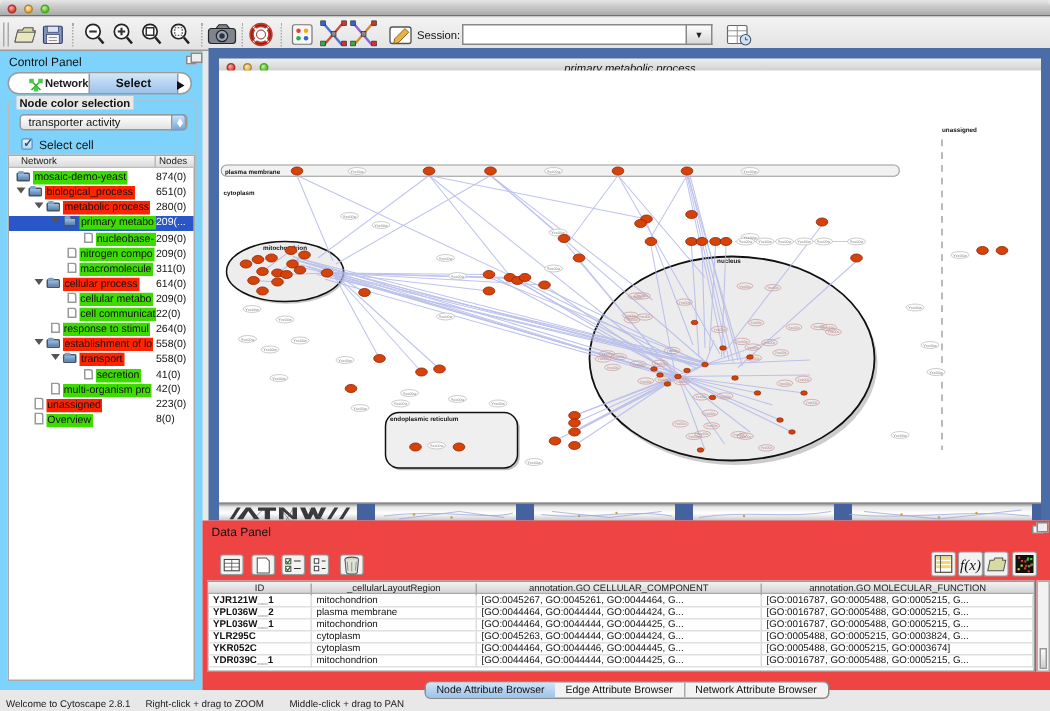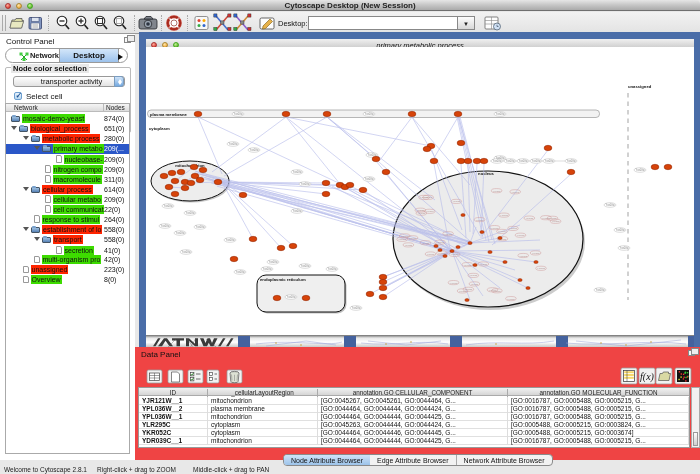--- a/index.html
+++ b/index.html
@@ -24,37 +24,37 @@
   border-left:1px solid #aaa; border-right:1px solid #aaa; }
 .sep { position:absolute; top:3px; width:0; height:16px; border-left:1px dotted #aaa; }
 #searchlbl { position:absolute; left:278px; top:7px; font-size:7.5px; color:#111; }
 #searchbox { position:absolute; left:308px; top:4px; width:150px; height:14px;
   background:#fff; border:1px solid #888; }
 #searchdrop { position:absolute; left:458px; top:4px; width:17px; height:14px;
   background:linear-gradient(#fdfdfd,#d8d8d8); border:1px solid #888; border-left:none;
   font-size:6px; color:#222; text-align:center; line-height:14px; }
 
 
-#cpanel { position:absolute; left:0; top:34px; width:135px; height:426px; background:#ffffff; }
+#cpanel { position:absolute; left:0; top:34px; width:135px; height:426px; background:#7dd3fc; }
 #cpanel .hdr { position:absolute; left:6px; top:3px; font-size:8px; color:#111; }
 .floatico { position:absolute; width:7px; height:6px; border:1px solid #888; background:#f8f8f8; }
 .floatico:after { content:""; position:absolute; left:2px; top:-3px; width:6px; height:5px; border:1px solid #888; background:#eee; }
 
 #tabs { position:absolute; left:5px; top:14px; width:123px; height:15px;
   background:#fff; border:1px solid #9a9a9a; border-radius:8px; overflow:hidden; }
 #tabs .tn { position:absolute; left:0; top:0; width:53px; height:100%;
   font-size:7.5px; font-weight:bold; color:#222; text-align:left; padding-left:24px; line-height:14px; letter-spacing:-0.1px; }
 #tabs .tm { position:absolute; left:53px; top:0; width:60px; height:100%;
   background:linear-gradient(#d3e6f9,#9cc2ec); border-left:1px solid #9a9a9a; border-right:1px solid #9a9a9a;
   font-size:8px; font-weight:bold; color:#111; text-align:center; line-height:14px; }
 #tabs .ta { position:absolute; right:4px; top:4.5px; width:0; height:0;
   border-left:5px solid #111; border-top:3.5px solid transparent; border-bottom:3.5px solid transparent; }
 
 #grp { position:absolute; left:5px; top:33px; width:126px; height:66px;
-  border:1px solid #bbb; border-radius:2px;text-align:center; }
+  border:1px solid #bbb; border-radius:2px; }
 #grp .gl { position:absolute; left:5px; top:-4px; background:#e8e8e8; padding:0 2px;
   font-size:7.5px; font-weight:bold; color:#111; }
 #combo { position:absolute; left:7px; top:8px; width:112px; height:11px;
   background:linear-gradient(#ffffff,#e2e2e2); border:1px solid #999; border-radius:3px;
   font-size:7.5px; color:#111; line-height:10px; padding-left:5px; }
 #combo .stp { position:absolute; right:0; top:-1px; width:10px; height:11px;
   background:linear-gradient(#cfe3f8,#74a9e0); border:1px solid #7a9cc0; border-radius:0 3px 3px 0; }
 #combo .stp:before { content:""; position:absolute; left:2.5px; top:1.5px;
   border-left:2.5px solid transparent; border-right:2.5px solid transparent; border-bottom:3px solid #fff; }
 #combo .stp:after { content:""; position:absolute; left:2.5px; bottom:1.5px;
@@ -132,21 +132,20 @@
 #status span { position:absolute; top:0px; }
 </style>
 </head>
 <body>
 <div id="win">
 
   <div id="titlebar">
     <div class="tl r"></div>
       <div class="tl y"></div>
       <div class="tl g"></div>
-    <div class="t">Cytoscape Desktop (New Session)</div>
   </div>
 
   <div id="toolbar">
     <div class="grip"></div>
 <svg width="700" height="22" style="position:absolute;left:0;top:0" xmlns="http://www.w3.org/2000/svg">
 <path d="M10 16 L12 8 L15 8 L16 6.5 L22 6.5 L22 8.5 L23.5 8.5 L21.5 16 Z" fill="#d9d9a3" stroke="#555" stroke-width="0.8"></path>
 <path d="M10 16 L11.5 9.5 L23.5 9.5 L21.5 16 Z" fill="#e8e8c0" stroke="#555" stroke-width="0.6"></path>
 <rect x="29" y="5.5" width="12.5" height="11.5" rx="1" fill="#8296c0" stroke="#33406a" stroke-width="0.8"></rect>
 <rect x="31.5" y="5.5" width="7.5" height="4" fill="#dde4f0" stroke="#33406a" stroke-width="0.5"></rect>
 <rect x="31" y="11" width="8.5" height="6" fill="#f5f5f5" stroke="#33406a" stroke-width="0.5"></rect>
@@ -206,37 +205,37 @@
         <line x1="485" y1="12" x2="498" y2="12" stroke="#888" stroke-width="0.6"></line>
         <line x1="491.5" y1="5" x2="491.5" y2="17" stroke="#888" stroke-width="0.6"></line>
 <circle cx="497" cy="14.5" r="3.5" fill="#cfe0f4" stroke="#456" stroke-width="0.7"></circle>
         <line x1="497" y1="12.8" x2="497" y2="14.5" stroke="#456" stroke-width="0.7"></line>
         <line x1="497" y1="14.5" x2="498.5" y2="14.5" stroke="#456" stroke-width="0.7"></line>
 </svg>
     <div class="sep" style="left:48px"></div>
     <div class="sep" style="left:134px"></div>
     <div class="sep" style="left:161px"></div>
     <div class="sep" style="left:187px"></div>
-    <span id="searchlbl">Desktop:</span>
+    <span id="searchlbl">Session:</span>
     <div id="searchbox"></div>
     <div id="searchdrop">▼</div>
   </div>
 
   <div id="cpanel">
     <div class="hdr">Control Panel</div>
     <div class="floatico" style="right:4px; top:3px"></div>
     <div id="tabs">
       <div class="tn"><svg width="10" height="10" style="position:absolute;left:13px;top:2.5px" xmlns="http://www.w3.org/2000/svg">
             <line x1="2" y1="8" x2="8" y2="2" stroke="#2a2" stroke-width="1"></line>
             <line x1="2" y1="2" x2="8" y2="8" stroke="#2a2" stroke-width="1"></line>
             <rect x="0.5" y="0.5" width="3" height="3" fill="#4c4"></rect>
             <rect x="6.5" y="0.5" width="3" height="3" fill="#4c4"></rect>
             <rect x="3.5" y="6" width="3" height="3" fill="#4c4"></rect>
           </svg>Network</div>
-      <div class="tm">Desktop</div>
+      <div class="tm">Select</div>
       <div class="ta"></div>
     </div>
     <div id="grp">
       <div class="gl">Node color selection</div>
       <div id="combo">transporter activity<span class="stp"></span></div>
       <div id="chk"></div>
         <div id="chklbl">Select cell</div>
     </div>
     <div id="tree">
       <div class="th">

